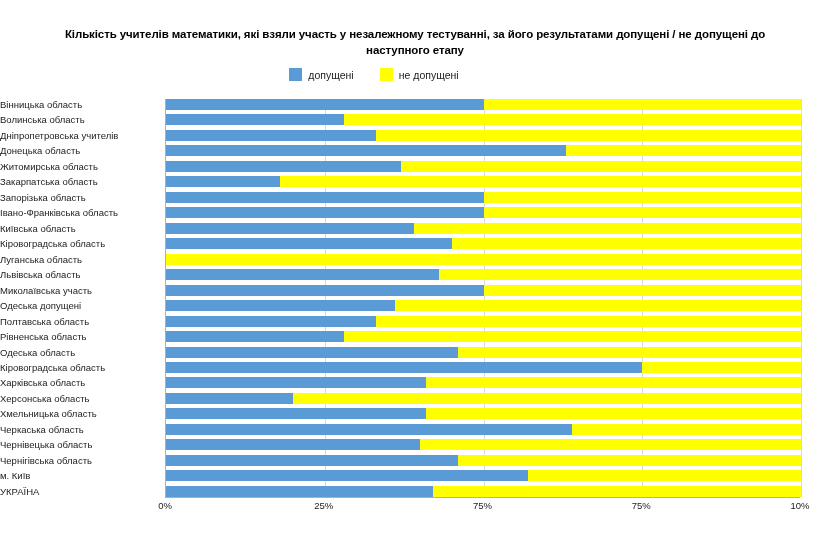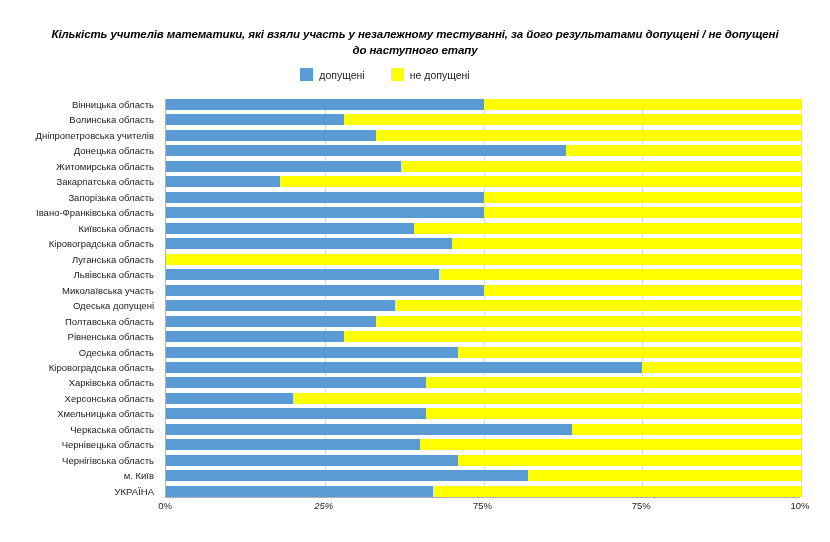--- a/index.html
+++ b/index.html
@@ -22,25 +22,24 @@
     position: absolute;
     left: 50px;
     top: 26px;
     width: 730px;
     text-align: center;
     font-size: 11.5px;
     font-weight: bold;
     color: #000000;
     line-height: 16px;
     letter-spacing: -0.1px;
-    font-style: italic;
   }
   .legend {
     position: absolute;
-    left: 12px;
+    left: 1px;
     top: 68px;
     width: 746px;
     display: flex;
     justify-content: center;
     align-items: flex-start;
     gap: 26px;
   }
   .legend-item {
     display: flex;
     align-items: center;
@@ -97,21 +96,21 @@
     top: 99px;
     width: 160px;
     height: 398px;
     display: flex;
     flex-direction: column;
     justify-content: space-between;
   }
   .y-label {
     height: 11px;
     line-height: 11px;
-    text-align: right;
+    text-align: left;
     padding-right: 6px;
     font-size: 9.5px;
     color: #222222;
     white-space: nowrap;
   }
   .x-axis {
     position: absolute;
     left: 165px;
     top: 497px;
     width: 635px;
@@ -292,19 +291,19 @@
         <div class="row">
           <div class="seg seg-a" style="width: 42%;"></div>
           <div class="seg seg-b" style="width: 58%;"></div>
         </div>
       </div>
   </div>
 
   <div class="x-axis"></div>
   <div class="x-ticks" id="x-ticks">
       <div class="x-tick" style="left: 0%;">0%</div>
-      <div class="x-tick" style="left: 25%; font-style: italic;">25%</div>
+      <div class="x-tick" style="left: 25%;">25%</div>
       <div class="x-tick" style="left: 50%;">75%</div>
       <div class="x-tick" style="left: 75%;">75%</div>
       <div class="x-tick" style="left: 100%;">10%</div>
     </div>
 
 </div>
 
 </body></html>

